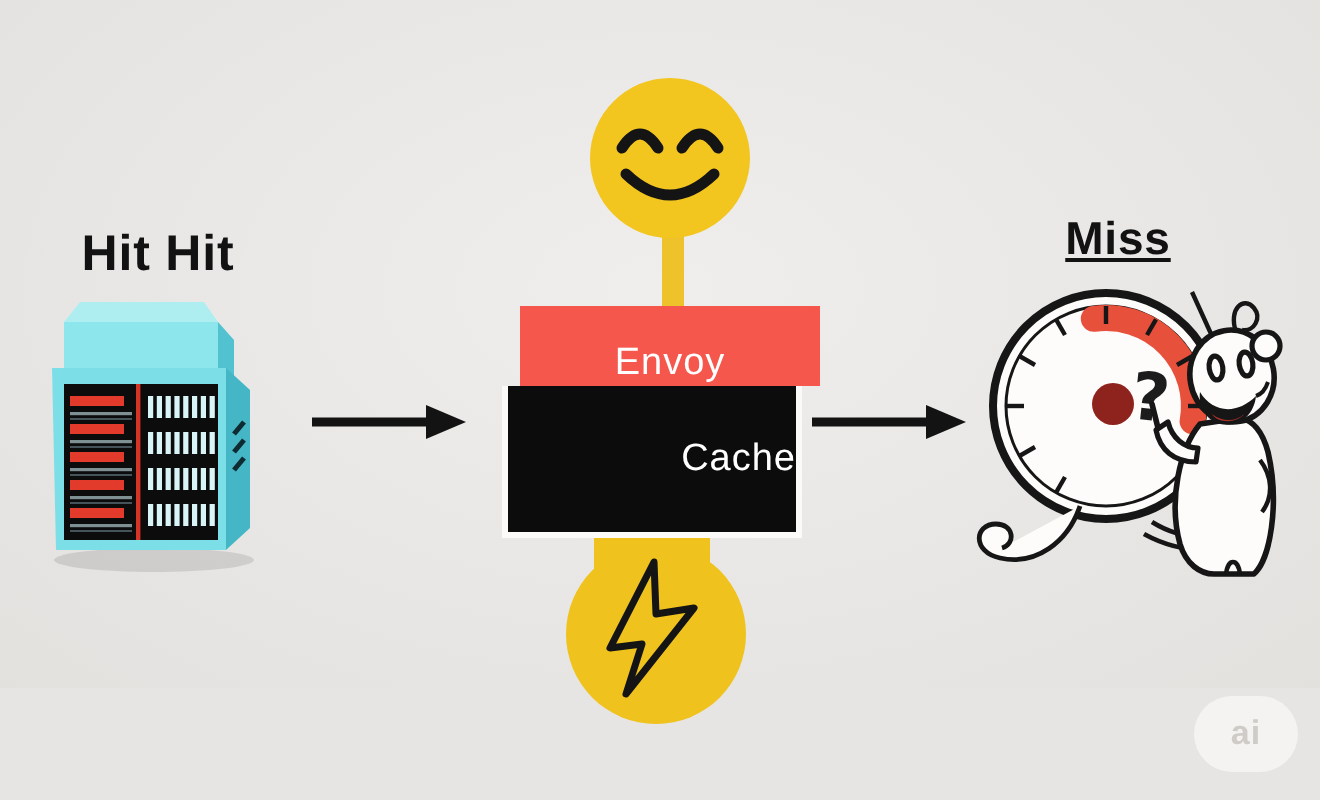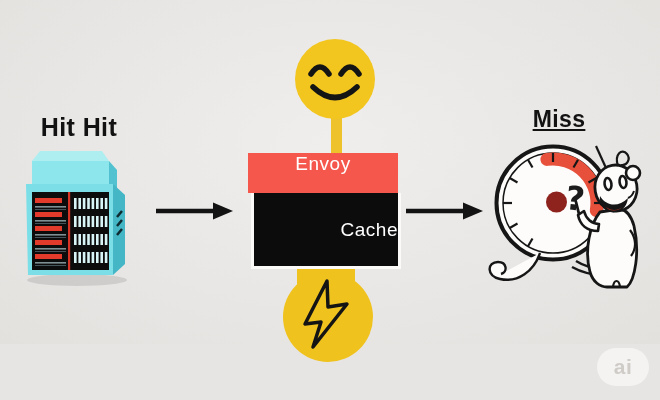--- a/index.html
+++ b/index.html
@@ -16,36 +16,36 @@
   .label{
     color:#121212;text-align:center;line-height:1.05;
     letter-spacing:.4px;font-weight:700;
   }
   #hit-label{left:26px;top:114px;width:106px;font-size:25px;}
   #miss-label{left:519px;top:107px;width:80px;font-size:23px;text-decoration:underline;}
   
   #stem{left:331px;top:112px;width:11px;height:48px;background:#eec22a;}
   #stub{left:297px;top:258px;width:58px;height:34px;background:#f0c21e;}
   #envoy-box{
-    left:248px;top:153px;width:150px;height:40px;background:#f5574c;
-    display:flex;align-items:flex-start;justify-content:center;
+    left:260px;top:153px;width:150px;height:40px;background:#f5574c;
+    display:flex;align-items:flex-end;justify-content:center;
   }
   #cache-box{
     left:251px;top:193px;width:150px;height:76px;background:#0c0c0c;
     box-sizing:border-box;border:3px solid #fbfaf8;border-top:none;
     display:flex;align-items:center;justify-content:flex-end;
   }
   .box-text{color:#ffffff;font-size:19px;letter-spacing:.5px;font-weight:400;}
   
   #watermark{
     left:597px;top:348px;width:52px;height:38px;border-radius:19px;
     background:rgba(255,255,255,.55);
     display:flex;align-items:center;justify-content:center;
   }
-  #watermark span{color:#cfccc8;font-size:21px;font-weight:700;letter-spacing:.5px;}
+  #watermark span{color:#cfccc8;font-size:17px;font-weight:700;letter-spacing:.5px;}
   svg{display:block;}
 </style>
 </head>
 <body>
 
 <div id="stage">
 
   <div class="abs label" id="hit-label">Hit Hit</div>
 
   <svg class="abs" style="left:18px;top:147px;" width="118" height="142" viewBox="0 0 118 142">

